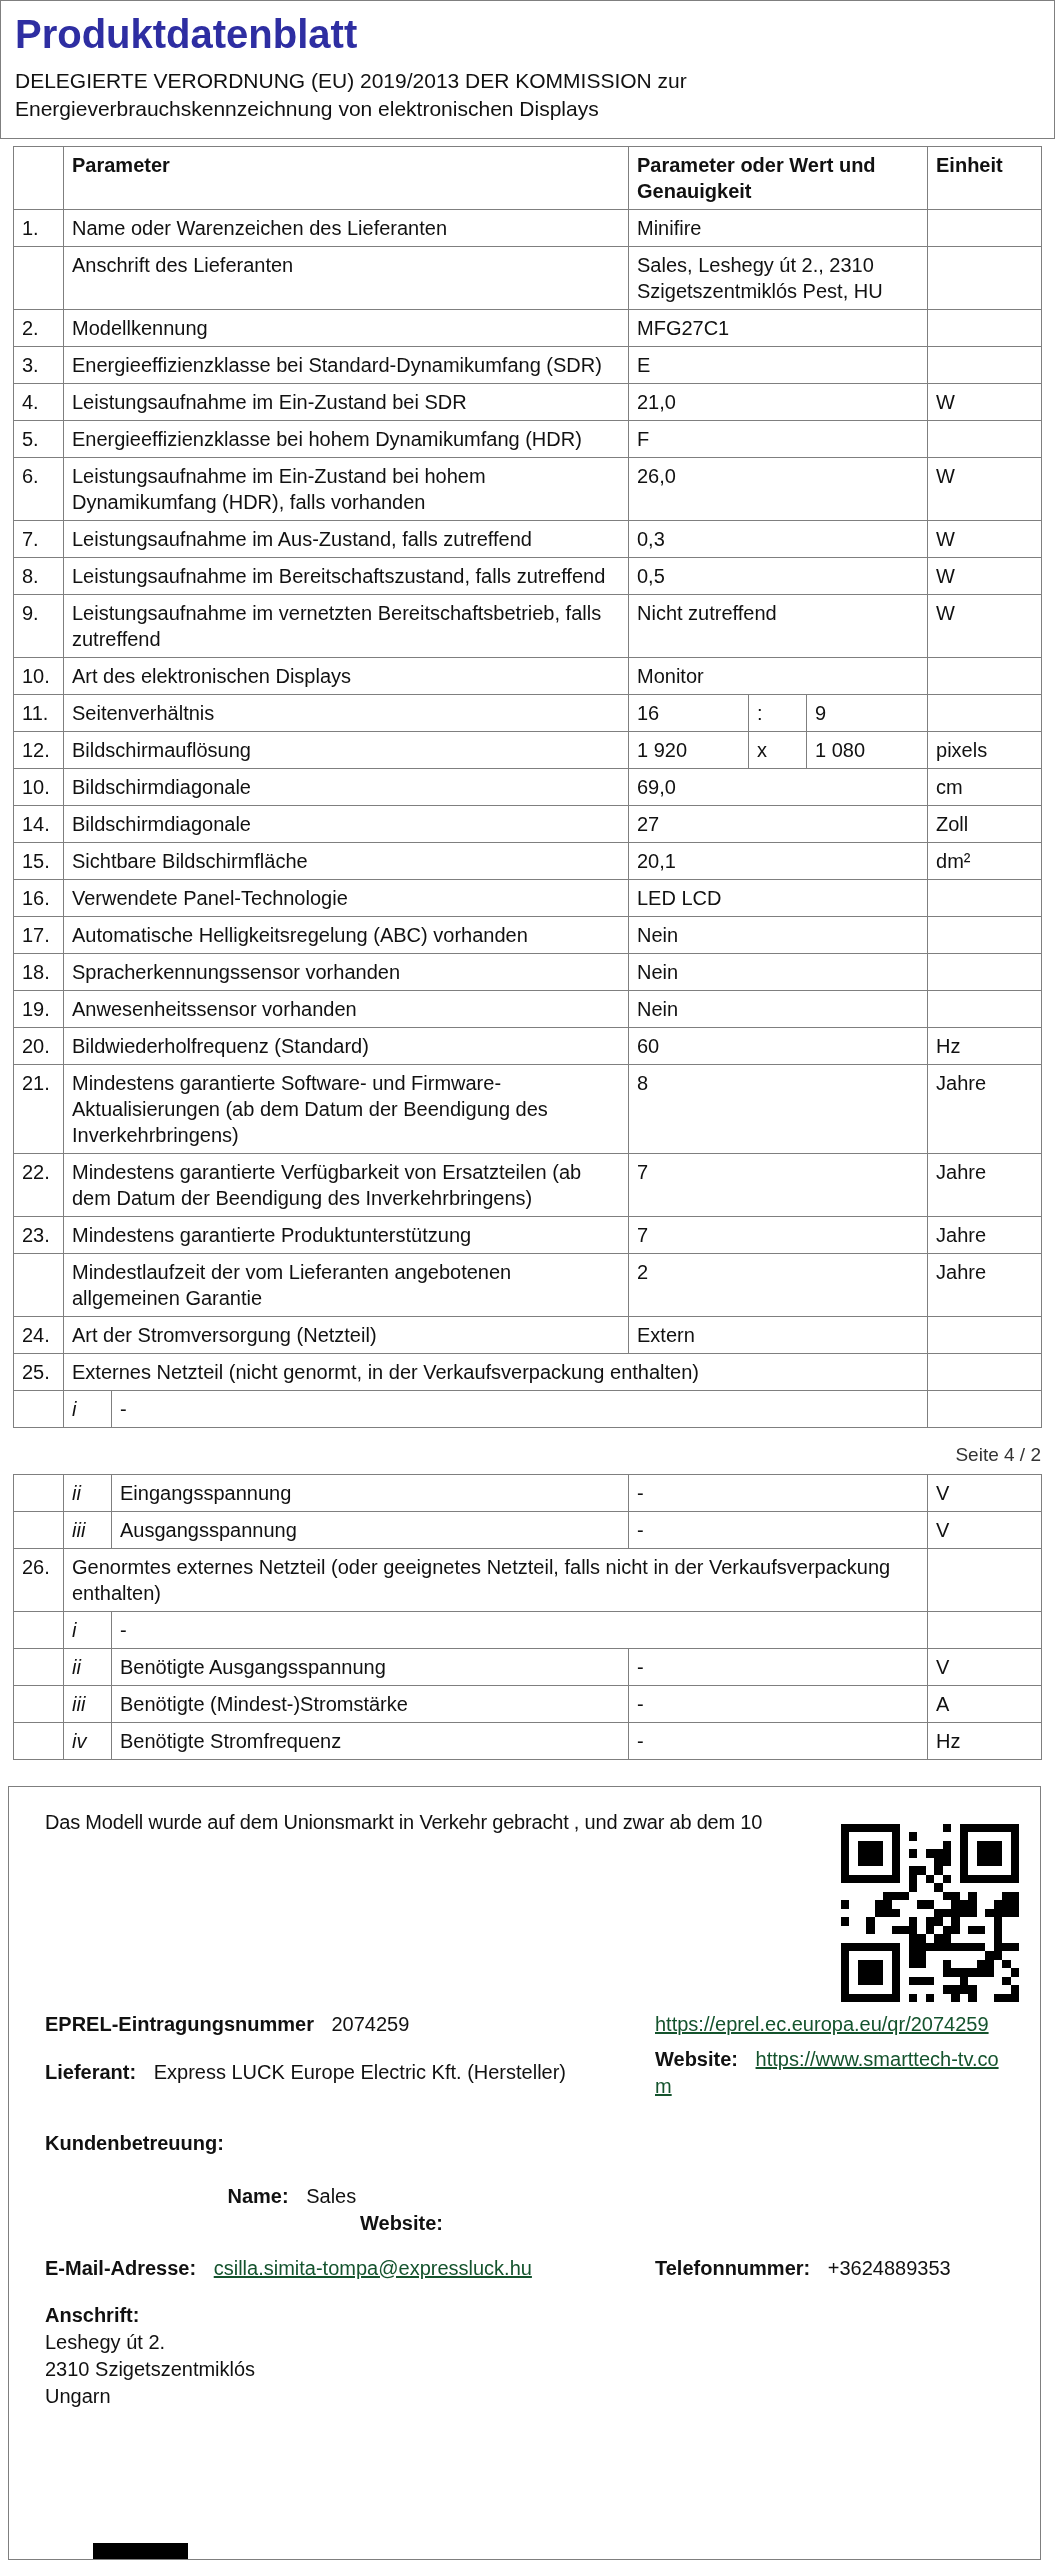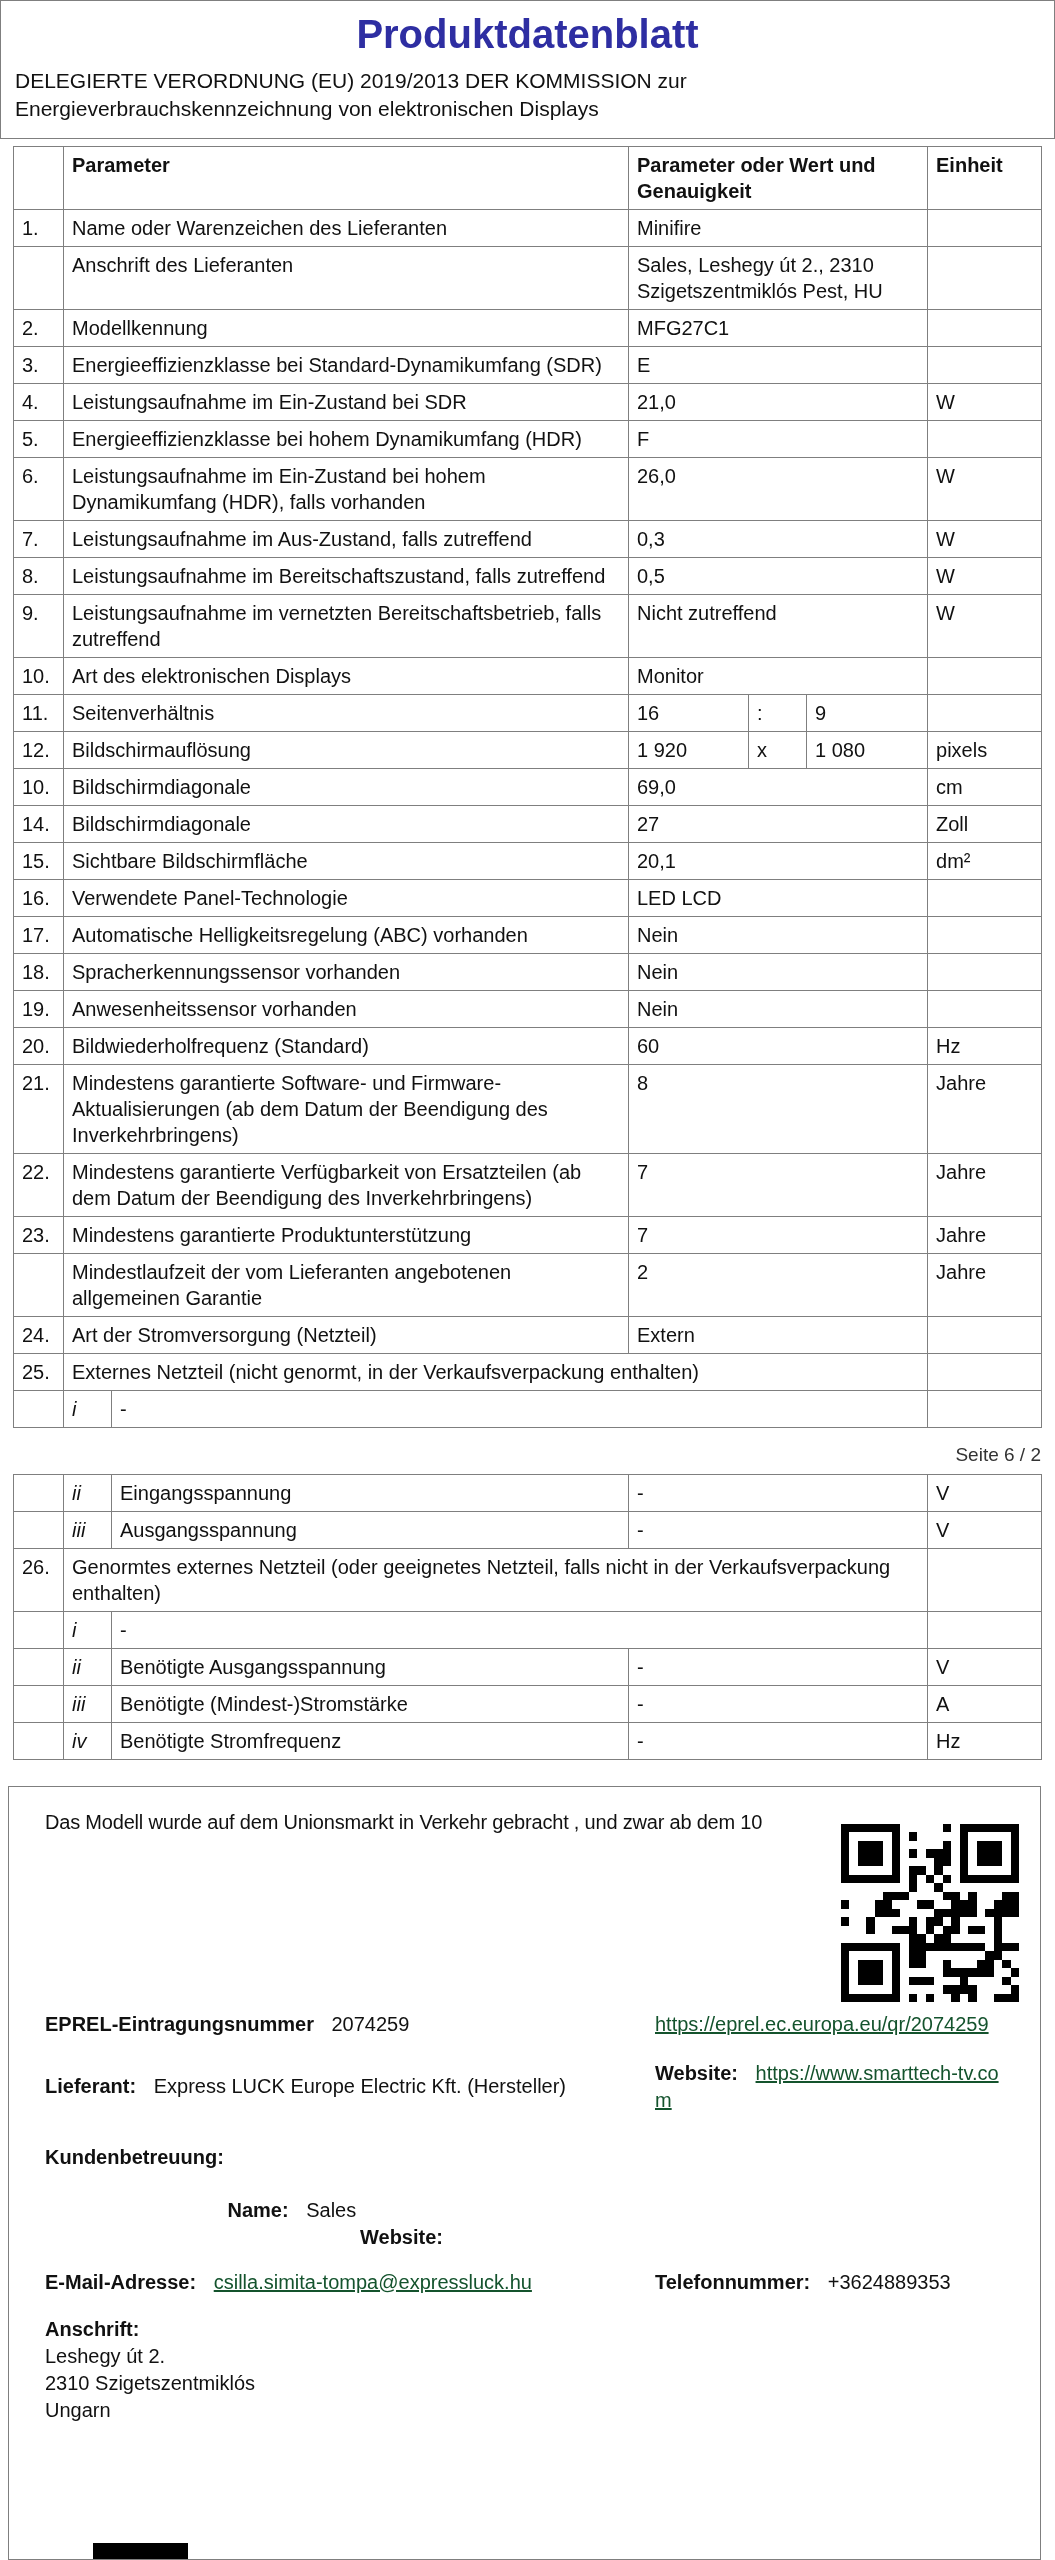--- a/index.html
+++ b/index.html
@@ -6,21 +6,21 @@
   html,body { background:#ffffff; }
   body {
     width:1055px; height:2560px; overflow:hidden;
     font-family:"Liberation Sans","DejaVu Sans",sans-serif;
     color:#1a1a1a;
   }
   .page { width:1055px; height:2560px; display:flex; flex-direction:column; position:relative; background:#fff; }
 
   
   .header-box { border:1px solid #7f7f7f; padding:10px 14px 14px 14px; }
-  .doc-title { color:#2e2ea2; font-size:40px; font-weight:bold; line-height:1.15; margin-bottom:10px;text-align:center; }
+  .doc-title { color:#2e2ea2; font-size:40px; font-weight:bold; line-height:1.15; margin-bottom:10px; }
   .subtitle { font-size:21px; line-height:1.35; color:#111; }
 
   
   table.param { border-collapse:collapse; table-layout:fixed; width:1028px; margin:7px 0 0 13px; }
   table.param td, table.param th {
     border:1px solid #7f7f7f;
     font-size:20px; line-height:1.3;
     padding:5px 8px; vertical-align:top;
     text-align:left; font-weight:normal; color:#111;
     overflow:hidden;
@@ -42,21 +42,21 @@
   .market-text { white-space:nowrap; overflow:hidden; max-width:800px; letter-spacing:-0.2px; }
   .qr-box { position:absolute; top:28px; right:12px; width:196px; height:196px; background:#fff; }
   .info-row { display:flex; align-items:center; }
   .col-left { width:610px; flex-shrink:0; padding-right:16px; }
   .col-right { width:345px; word-break:break-all; }
   .nowrap { white-space:nowrap; overflow:hidden; }
   .label { font-weight:bold; }
   .val { margin-left:12px; }
   a.link, .link { color:#14532d; text-decoration:underline; cursor:pointer; word-break:break-all; }
   .row-eprel { margin-top:175px; }
-  .row-supplier { margin-top:22px; }
+  .row-supplier { margin-top:8px; }
   .row-support { margin-top:30px; }
   .row-name { margin-top:26px;flex-direction:column; }
   .row-email { margin-top:18px; }
   .row-address { margin-top:20px; }
   .addr-line { line-height:1.35; }
   .black-strip { position:absolute; bottom:0; left:84px; width:95px; height:16px; background:#000; }
 </style>
 </head>
 <body>
 
@@ -253,21 +253,21 @@
     </tr>
     <tr>
       <td class="num"></td>
       <td class="roman">i</td>
       <td colspan="4">-</td>
       <td></td>
     </tr>
   </tbody>
     </table>
 
-  <div class="page-footer">Seite 6 / 2</div>
+  <div class="page-footer">Seite 4 / 2</div>
 
   <table class="param second">
     <colgroup>
       <col style="width:50px">
         <col style="width:48px">
         <col style="width:517px">
       <col style="width:120px">
         <col style="width:58px">
         <col style="width:121px">
         <col style="width:114px">

